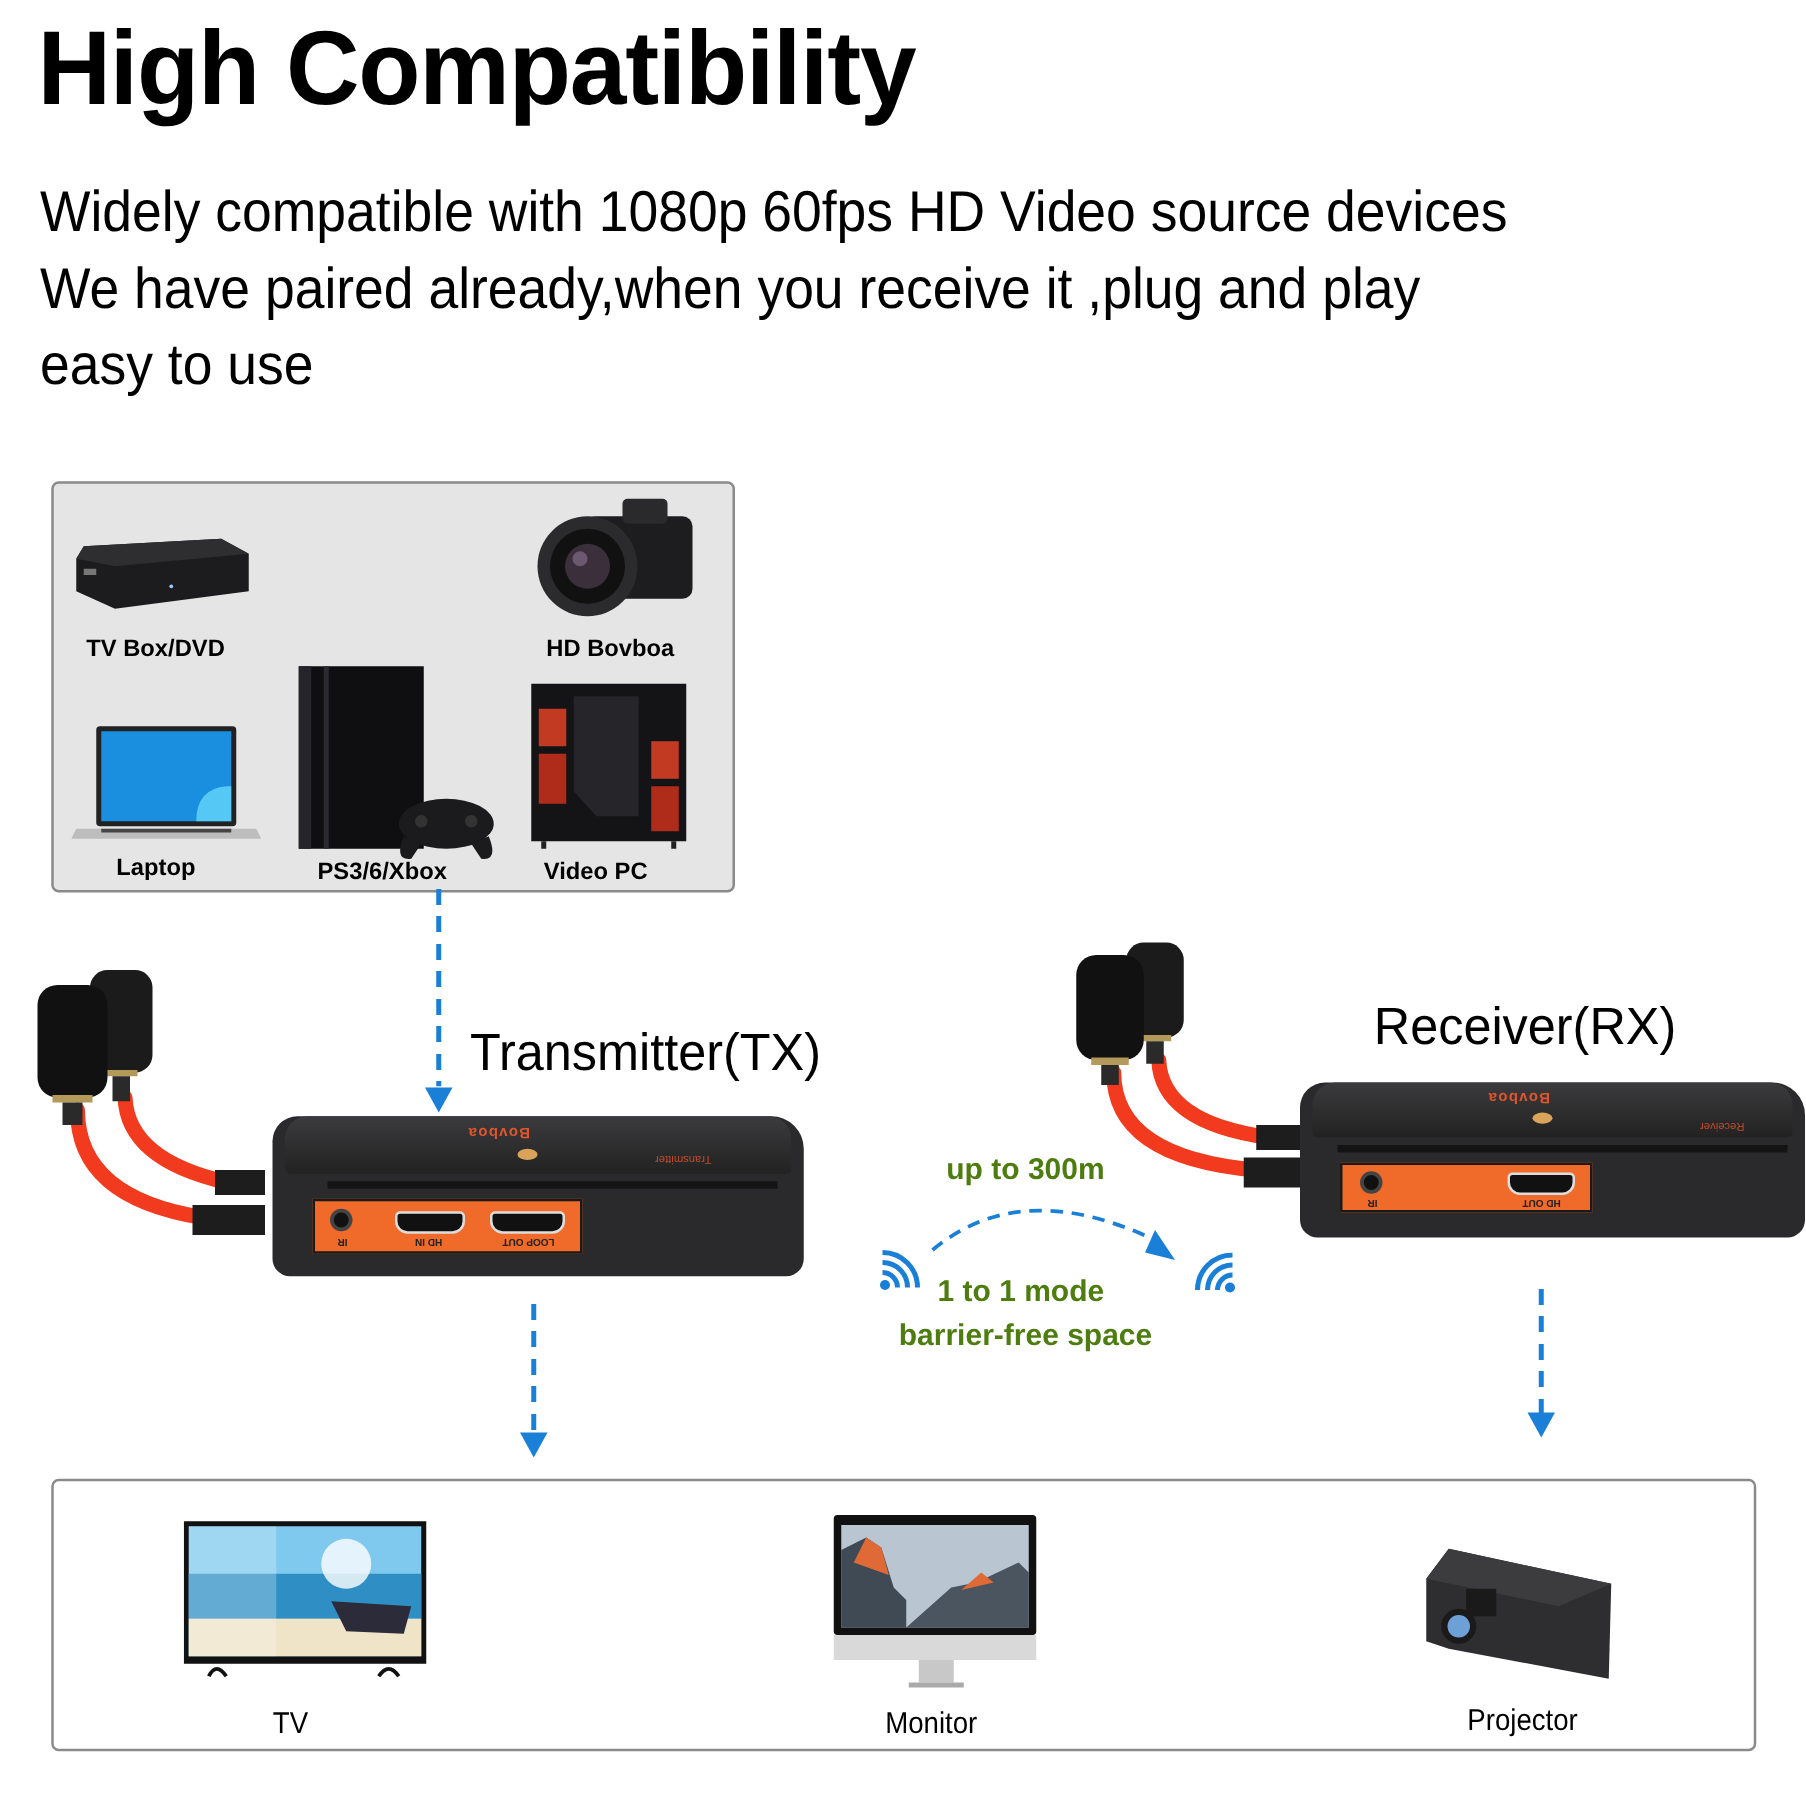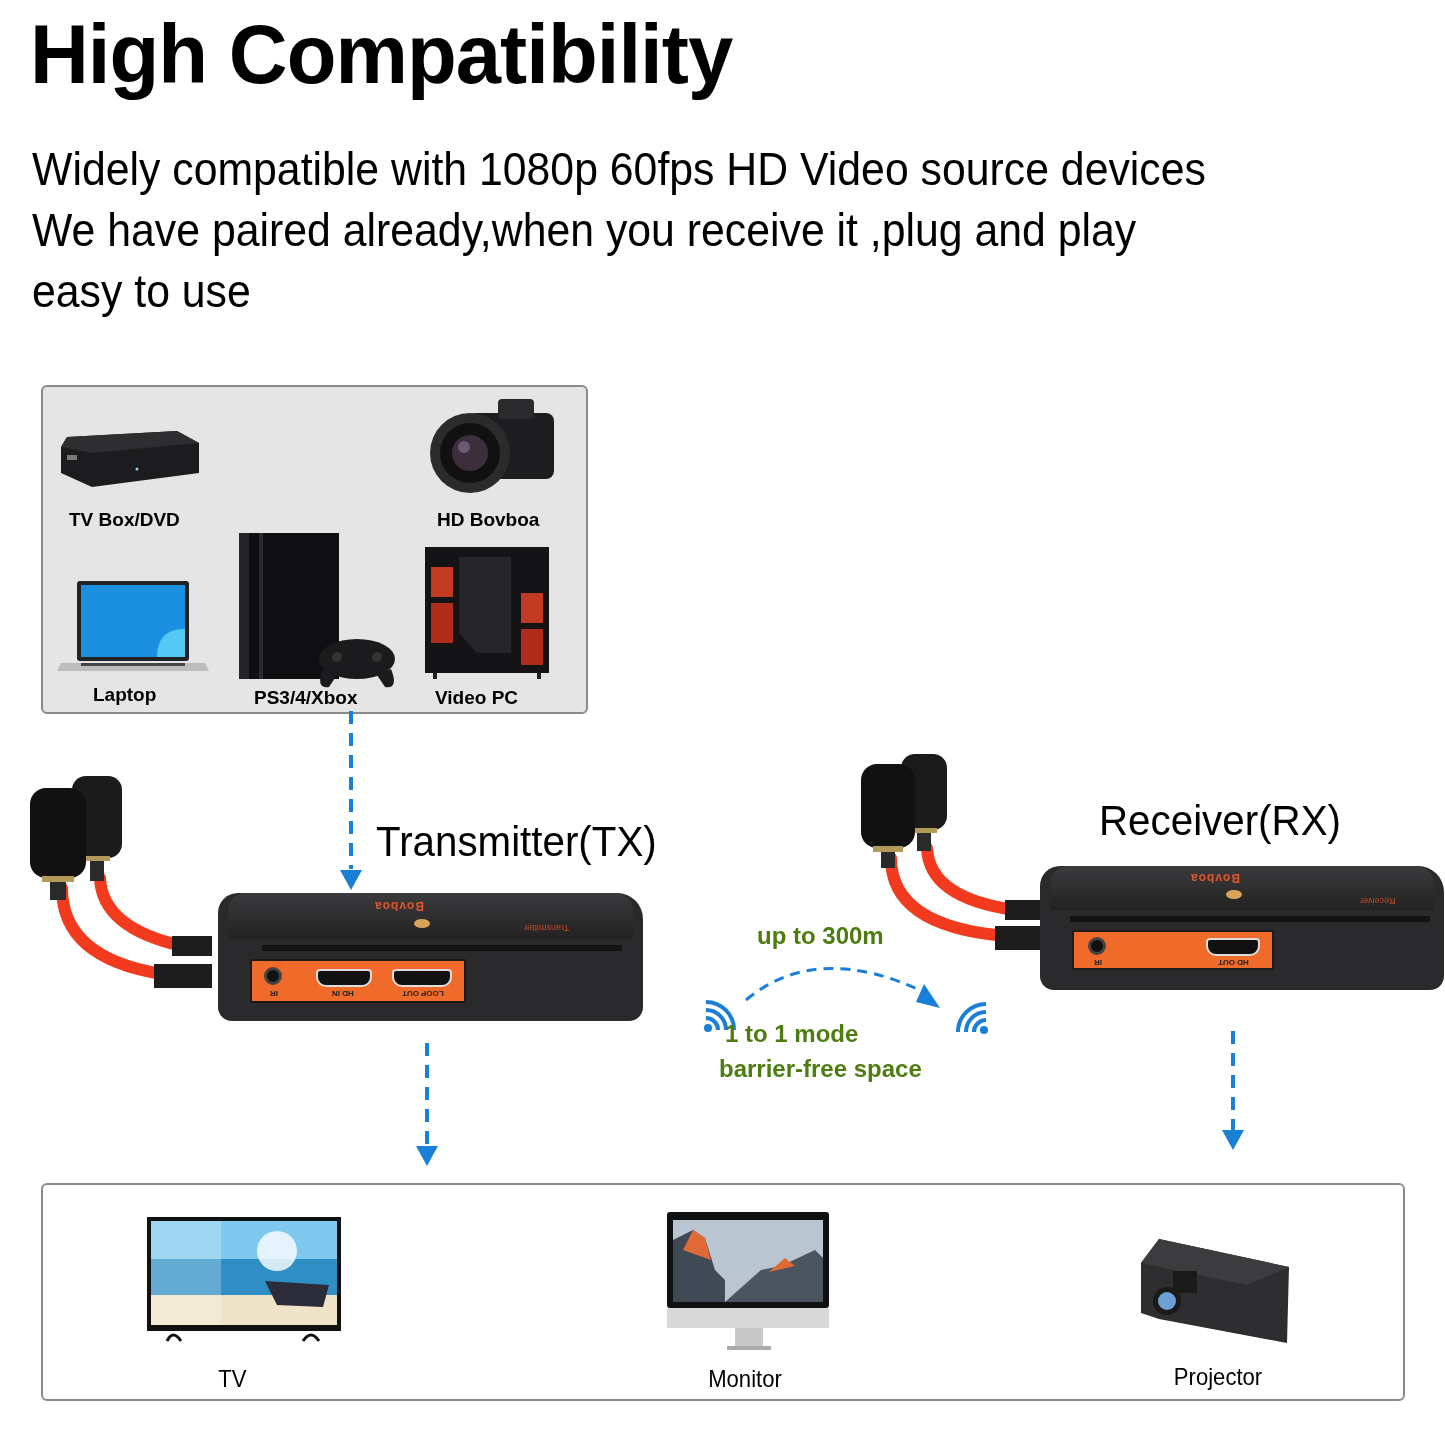--- a/index.html
+++ b/index.html
@@ -72,21 +72,21 @@
     <rect x="2" y="4" width="100" height="146" fill="#0f0f12"></rect>
     <rect x="2" y="4" width="10" height="146" fill="#24242a"></rect>
     <rect x="22" y="4" width="4" height="146" fill="#2a2a30"></rect>
     <path d="M82 200 L160 200" stroke="none"></path>
     <ellipse cx="120" cy="130" rx="38" ry="20" fill="#1b1b1e"></ellipse>
     <circle cx="100" cy="128" r="5" fill="#333"></circle>
     <circle cx="140" cy="128" r="5" fill="#333"></circle>
     <path d="M86 140 Q78 160 92 158 L100 146 Z" fill="#1b1b1e"></path>
     <path d="M154 140 Q162 160 148 158 L140 146 Z" fill="#1b1b1e"></path>
   </svg>
-  <div class="abs dev-label" style="left:211px;top:300px">PS3/4/Xbox</div>
+  <div class="abs dev-label" style="left:211px;top:300px">PS3/6/Xbox</div>
 
   <svg class="abs" style="left:376px;top:156px" width="136" height="140">
     <rect x="6" y="4" width="124" height="126" fill="#141416"></rect>
     <rect x="12" y="24" width="22" height="30" fill="#c23a22"></rect>
     <rect x="12" y="60" width="22" height="40" fill="#b02c1a"></rect>
     <rect x="102" y="50" width="22" height="30" fill="#c23a22"></rect>
     <rect x="102" y="86" width="22" height="36" fill="#b02c1a"></rect>
     <path d="M40 14 L92 14 L92 110 L58 110 L40 90 Z" fill="#25252a"></path>
     <rect x="14" y="130" width="4" height="6" fill="#222"></rect>
     <rect x="118" y="130" width="4" height="6" fill="#222"></rect>
@@ -141,21 +141,21 @@
   <path d="M6 18 A12 12 0 0 1 18 30" stroke="#1a7fd6" stroke-width="4" fill="none"></path>
   <path d="M6 10 A20 20 0 0 1 26 30" stroke="#1a7fd6" stroke-width="4" fill="none"></path>
   <path d="M6 2 A28 28 0 0 1 34 30" stroke="#1a7fd6" stroke-width="4" fill="none"></path>
 </svg>
 <svg class="abs" style="left:952px;top:1002px" width="40" height="36">
   <circle cx="32" cy="28" r="4" fill="#1a7fd6"></circle>
   <path d="M34 18 A12 12 0 0 0 22 30" stroke="#1a7fd6" stroke-width="4" fill="none"></path>
   <path d="M34 10 A20 20 0 0 0 14 30" stroke="#1a7fd6" stroke-width="4" fill="none"></path>
   <path d="M34 2 A28 28 0 0 0 6 30" stroke="#1a7fd6" stroke-width="4" fill="none"></path>
 </svg>
-<div class="abs blue-text" style="left:725px;top:1020px">1 to 1 mode</div>
+<div class="abs blue-text" style="left:750px;top:1020px">1 to 1 mode</div>
 <div class="abs blue-text" style="left:719px;top:1055px">barrier-free space</div>
 
 <div class="abs dev-title" style="left:1099px;top:797px">Receiver(RX)</div>
 
 <svg class="abs" style="left:855px;top:748px" width="200" height="250">
   <path d="M72 100 Q74 150 160 162" stroke="#f23a1e" stroke-width="12" fill="none" stroke-linecap="round"></path>
   <path d="M36 110 Q36 178 150 188" stroke="#f23a1e" stroke-width="12" fill="none" stroke-linecap="round"></path>
   <rect x="46" y="6" width="46" height="76" rx="14" fill="#1b1b1b"></rect>
   <rect x="56" y="80" width="26" height="5" fill="#b39a5a"></rect>
   <rect x="62" y="85" width="14" height="18" fill="#2a2a2a"></rect>

